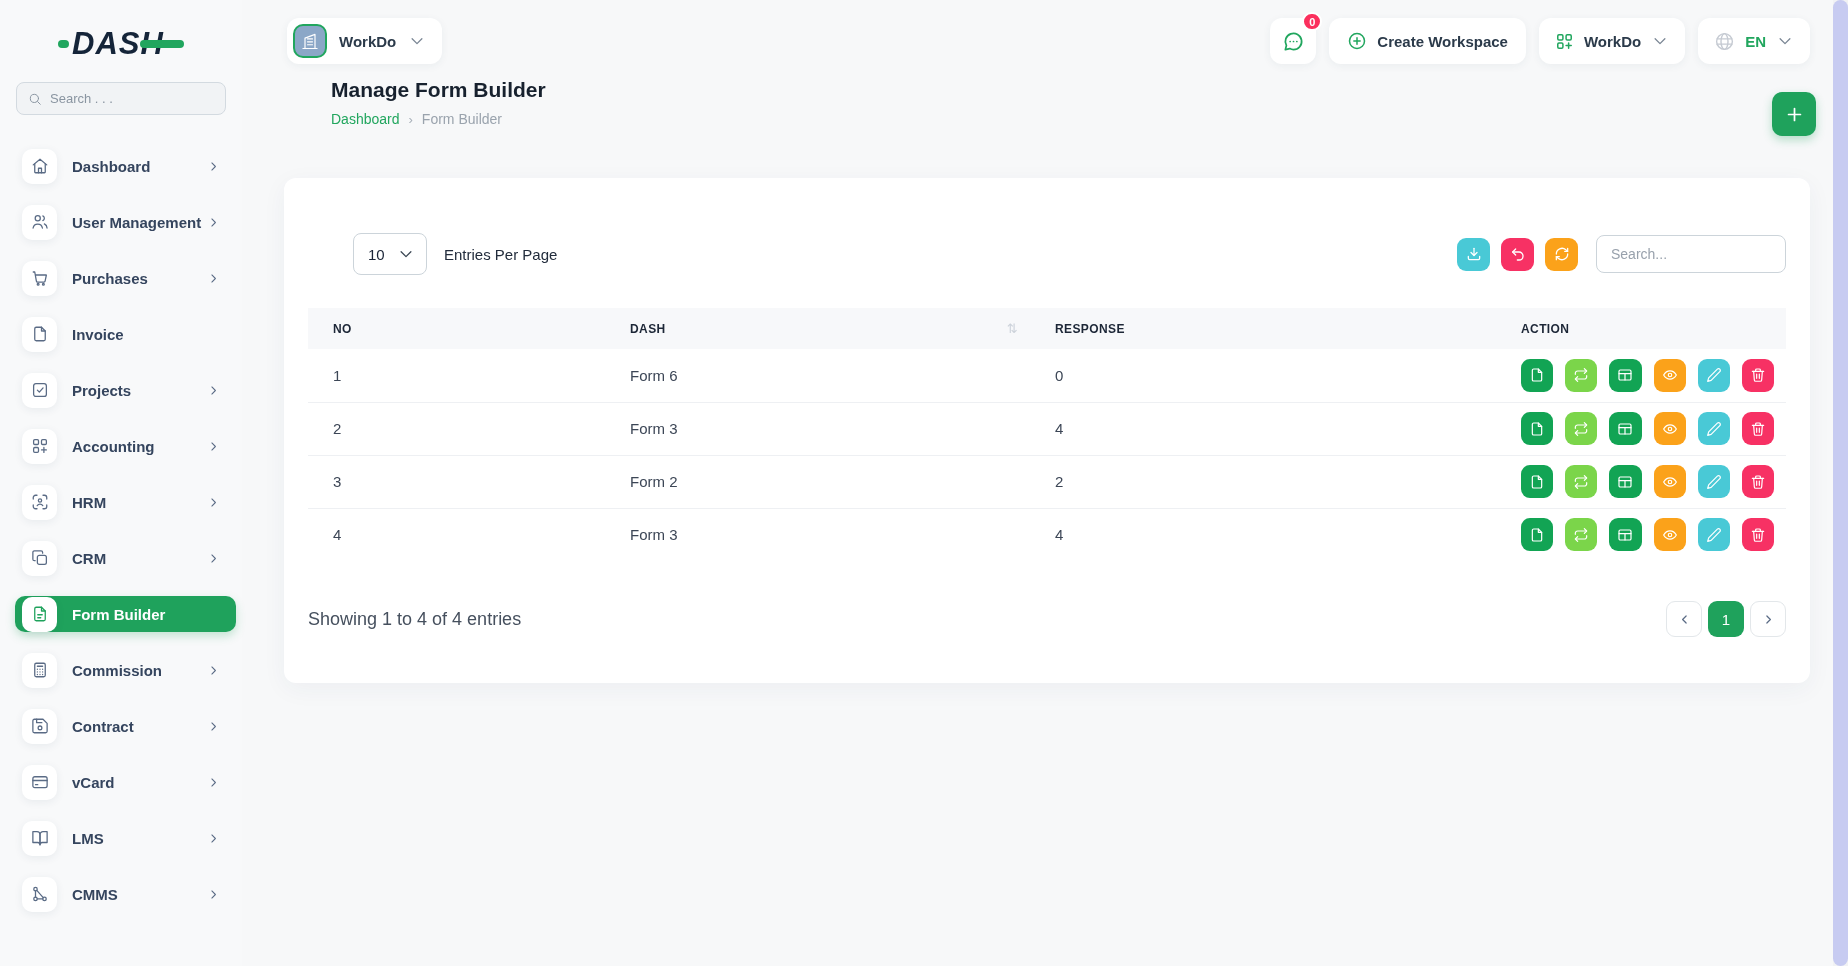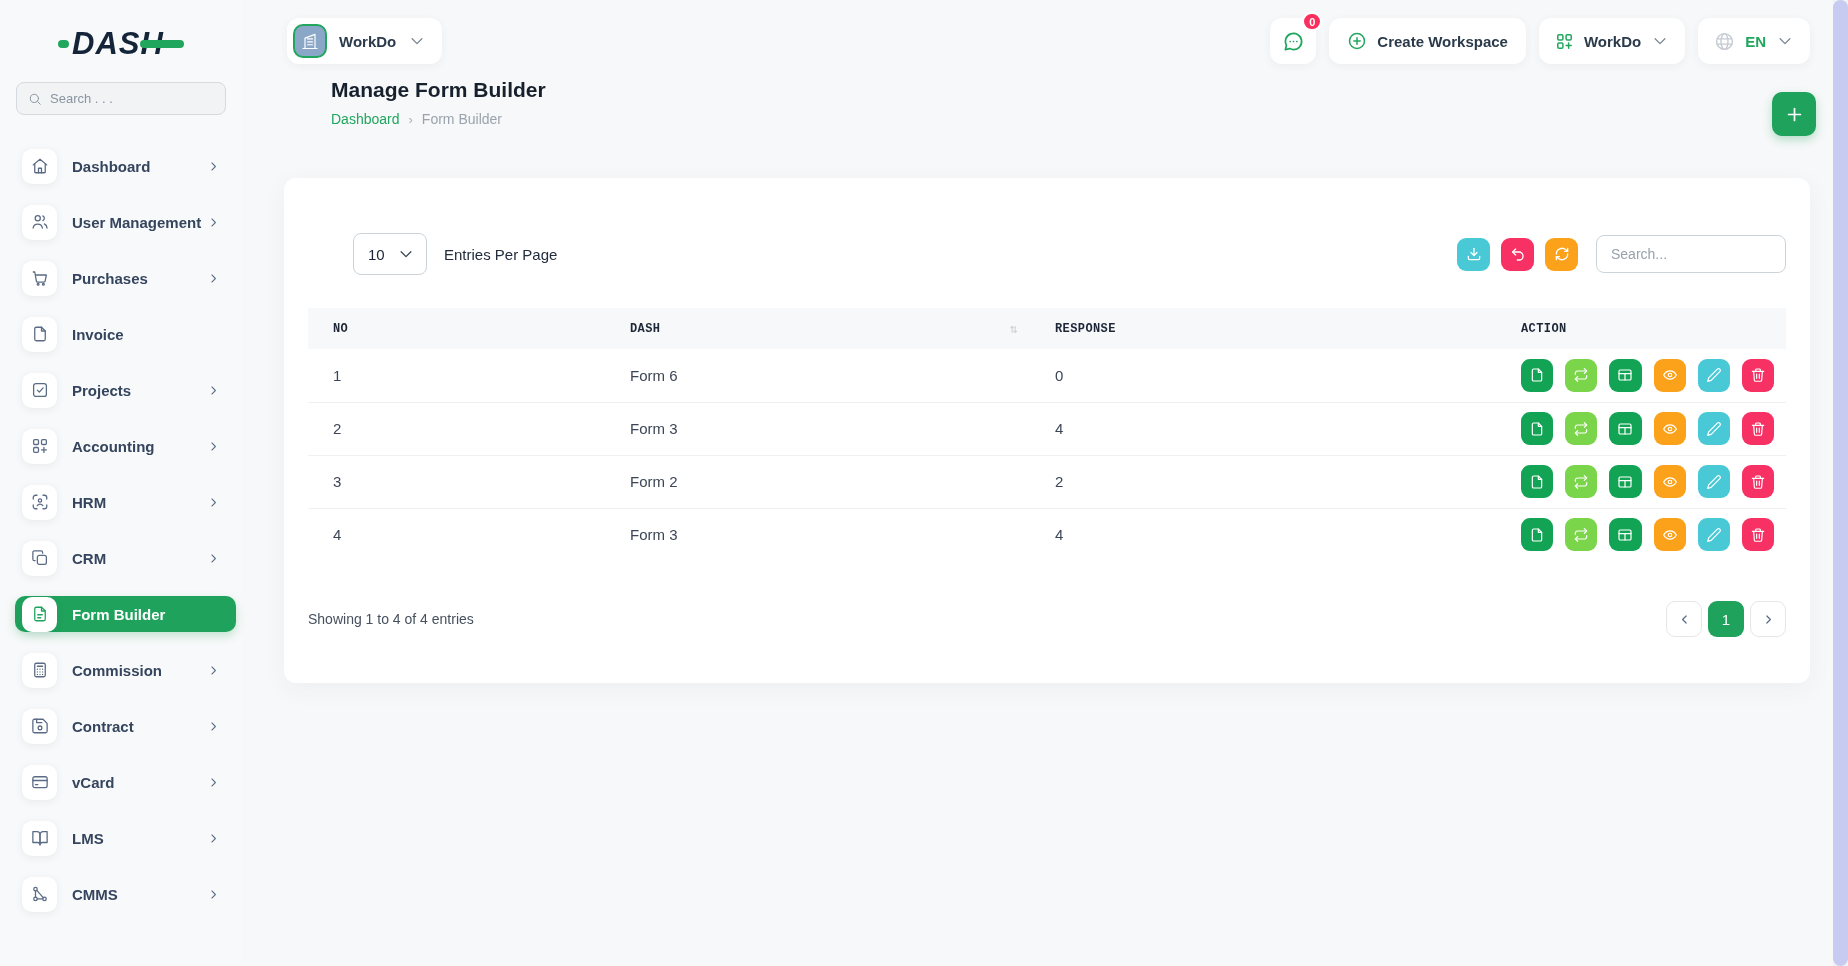--- a/index.html
+++ b/index.html
@@ -78,32 +78,32 @@
   .btn-back { background:#f73164; }
   .btn-refresh { background:#fba21a; }
   .tbl-search { margin-left:18px; width:190px; height:38px; border:1px solid #ccd4da; border-radius:8px;
     font:14px "Liberation Sans",sans-serif; color:#3c4656; padding:0 14px; outline:none; }
   .tbl-search::placeholder { color:#98a1ac; }
 
   table.data { width:100%; margin-top:33px; border-collapse:collapse; table-layout:fixed; }
   col.c-no { width:297px; } col.c-name { width:425px; } col.c-resp { width:466px; } col.c-act { width:auto; }
   thead th { background:#f7f8fa; height:41px; font-size:12px; font-weight:700; letter-spacing:.4px; color:#1d2737;
     text-align:left; padding:0 12px 0 25px; }
-  thead th .th-wrap { display:flex; align-items:center;font-family:Liberation Mono, monospace; }
+  thead th .th-wrap { display:flex; align-items:center; }
   .sort-glyph { margin-left:auto; color:#ccd2da; font-size:13px; font-weight:400; }
   tbody td { height:53px; border-top:1px solid #eef0f3; font-size:15px; color:#3c4656; padding:0 12px 0 25px; }
   tbody tr:first-child td { border-top:none; }
   .actions { display:flex; align-items:center; gap:12px; }
   .act-btn { width:33px; height:33px; border-radius:9px; border:none; cursor:pointer; display:flex; align-items:center; justify-content:center; color:#fff; }
   .act-btn svg { width:16px; height:16px; stroke-width:1.8; }
   .a-file { background:#12a454; } .a-repeat { background:#7bd54a; } .a-table { background:#12a454; }
   .a-eye { background:#fba21a; } .a-edit { background:#49c9d6; } .a-del { background:#f73164; }
 
   .card-foot { display:flex; align-items:center; margin-top:40px; }
-  .summary { font-size:14px; color:#46505e; }
+  .summary { font-size:18px; color:#46505e; }
   .pager { margin-left:auto; display:flex; align-items:center; gap:6px; }
   .pg-btn { width:36px; height:36px; border-radius:9px; background:#fff; border:1px solid #e3e7ea; cursor:pointer;
     display:flex; align-items:center; justify-content:center; color:#5a6b85; }
   .pg-btn svg { width:13px; height:13px; stroke-width:2.2; }
   .pg-page { width:36px; height:36px; border-radius:9px; background:#1fa25c; border:none; color:#fff; font-size:15px; cursor:pointer; }
 
   .scrollbar-track { position:absolute; right:0; top:0; width:15px; height:966px; background:#f1f2f4; }
   .scrollbar-thumb { position:absolute; right:0; top:0; width:15px; height:966px; border-radius:8px; background:#c7cbf1; }
 </style>
 </head>

